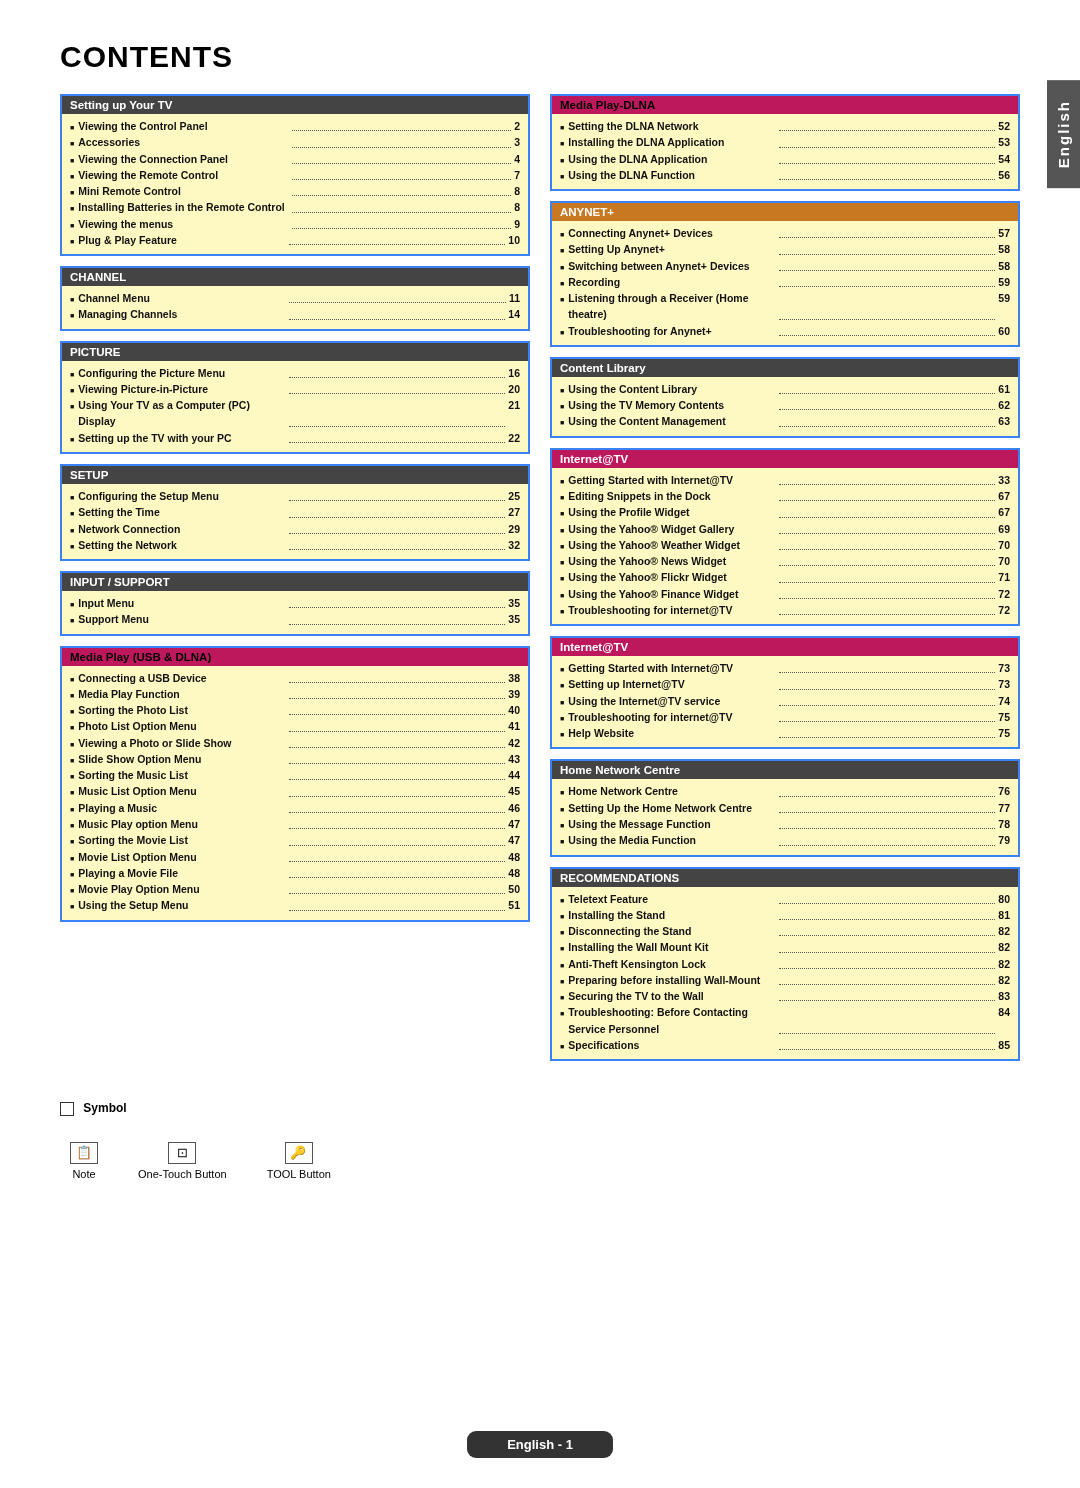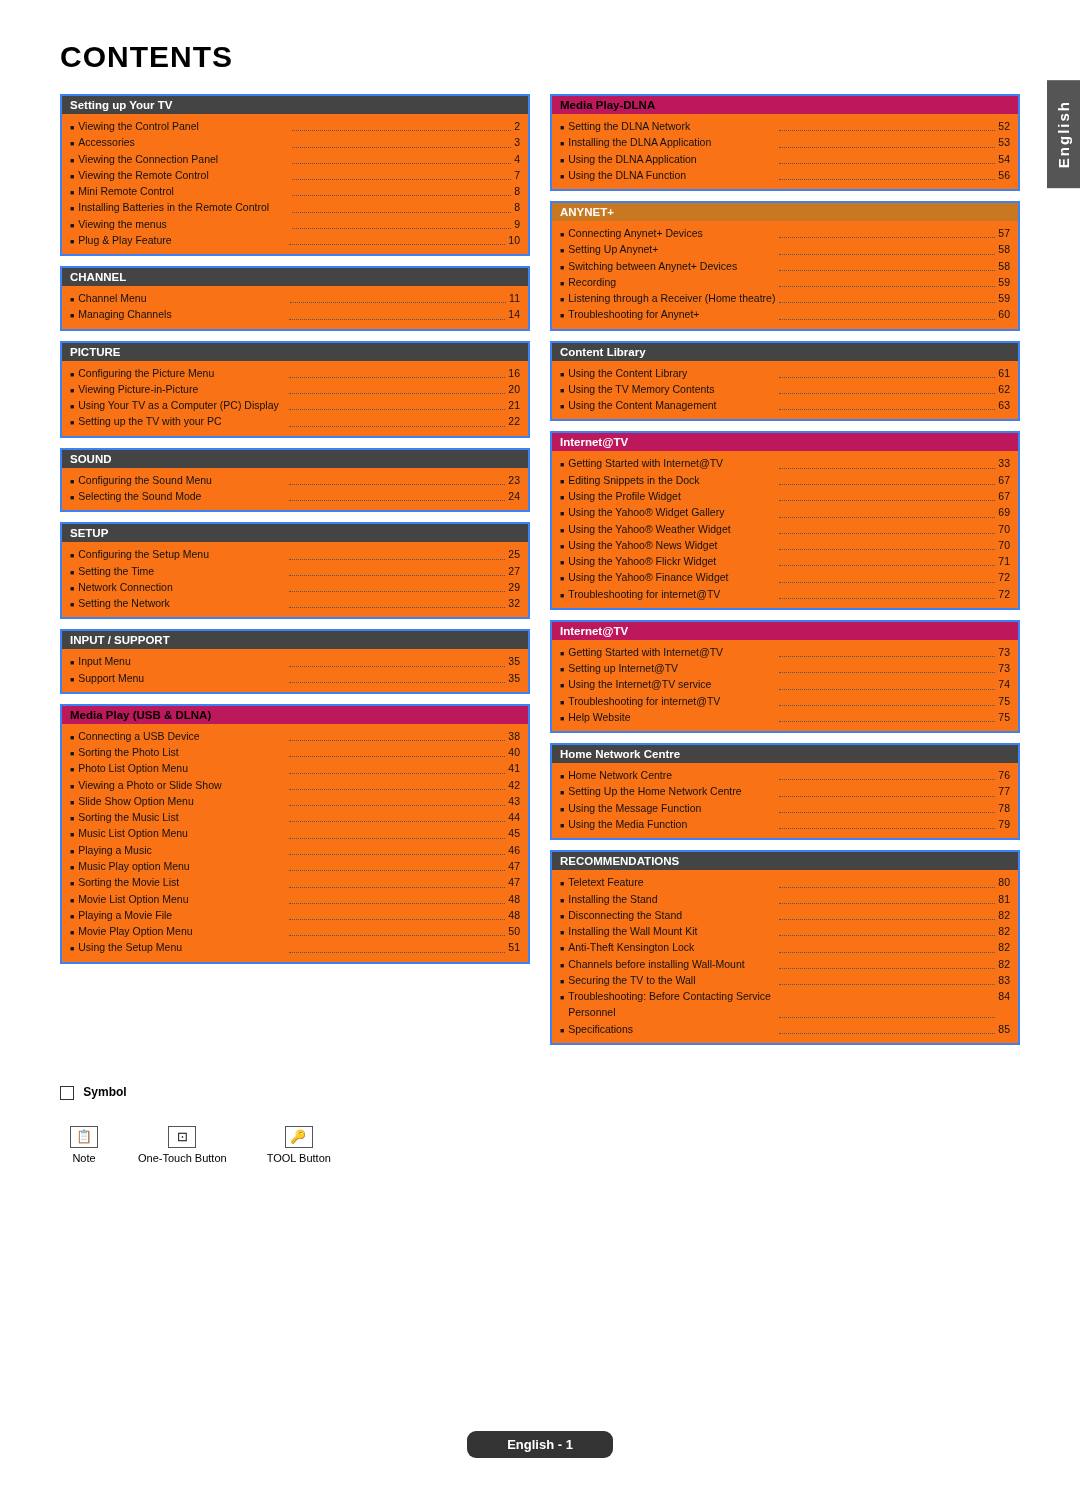--- a/index.html
+++ b/index.html
@@ -81,21 +81,22 @@
       color: #fff;
     }
 
     .section-header.orange {
       background: #c87820;
       color: #fff;
     }
 
     .section-items {
       padding: 4px 8px 6px 8px;
-      background: #f97316;
+      background: #fef9c3;
+      font-weight: bold;
     }
 
     .section-items .item {
       display: flex;
       justify-content: space-between;
       font-size: 10.5px;
       line-height: 1.55;
       color: #111;
     }
 
@@ -278,35 +279,20 @@
               <span class="page-num">21</span>
             </div>
             <div class="item">
               <span class="item-text">Setting up the TV with your PC</span>
               <span class="dots"></span>
               <span class="page-num">22</span>
             </div>
           </div>
         </div>
         <div class="section">
-          <div class="section-header dark">SOUND</div>
-          <div class="section-items">
-            <div class="item">
-              <span class="item-text">Configuring the Sound Menu</span>
-              <span class="dots"></span>
-              <span class="page-num">23</span>
-            </div>
-            <div class="item">
-              <span class="item-text">Selecting the Sound Mode</span>
-              <span class="dots"></span>
-              <span class="page-num">24</span>
-            </div>
-          </div>
-        </div>
-        <div class="section">
           <div class="section-header dark">SETUP</div>
           <div class="section-items">
             <div class="item">
               <span class="item-text">Configuring the Setup Menu</span>
               <span class="dots"></span>
               <span class="page-num">25</span>
             </div>
             <div class="item">
               <span class="item-text">Setting the Time</span>
               <span class="dots"></span>
@@ -341,20 +327,25 @@
         </div>
         <div class="section">
           <div class="section-header light-blue">Media Play (USB &amp; DLNA)</div>
           <div class="section-items">
             <div class="item">
               <span class="item-text">Connecting a USB Device</span>
               <span class="dots"></span>
               <span class="page-num">38</span>
             </div>
             <div class="item">
+              <span class="item-text">Media Play Function</span>
+              <span class="dots"></span>
+              <span class="page-num">39</span>
+            </div>
+            <div class="item">
               <span class="item-text">Sorting the Photo List</span>
               <span class="dots"></span>
               <span class="page-num">40</span>
             </div>
             <div class="item">
               <span class="item-text">Photo List Option Menu</span>
               <span class="dots"></span>
               <span class="page-num">41</span>
             </div>
             <div class="item">
@@ -624,21 +615,21 @@
               <span class="item-text">Installing the Wall Mount Kit</span>
               <span class="dots"></span>
               <span class="page-num">82</span>
             </div>
             <div class="item">
               <span class="item-text">Anti-Theft Kensington Lock</span>
               <span class="dots"></span>
               <span class="page-num">82</span>
             </div>
             <div class="item">
-              <span class="item-text">Channels before installing Wall-Mount</span>
+              <span class="item-text">Preparing before installing Wall-Mount</span>
               <span class="dots"></span>
               <span class="page-num">82</span>
             </div>
             <div class="item">
               <span class="item-text">Securing the TV to the Wall</span>
               <span class="dots"></span>
               <span class="page-num">83</span>
             </div>
             <div class="item">
               <span class="item-text">Troubleshooting: Before Contacting Service Personnel</span>

